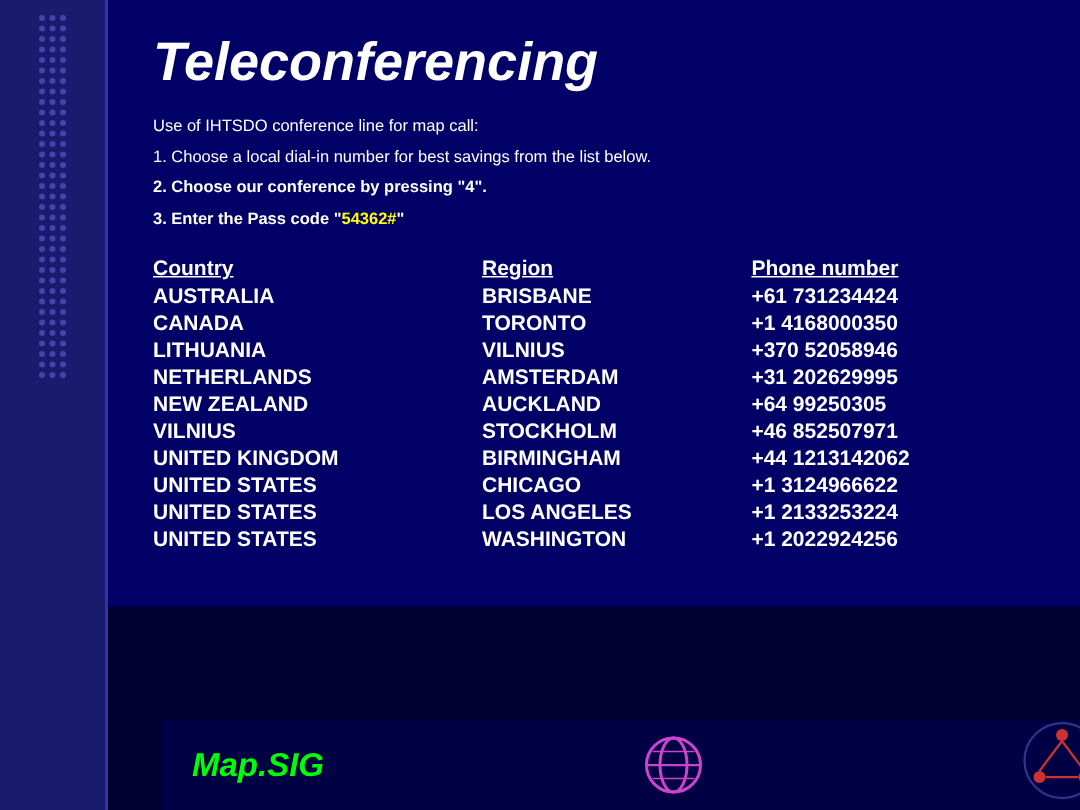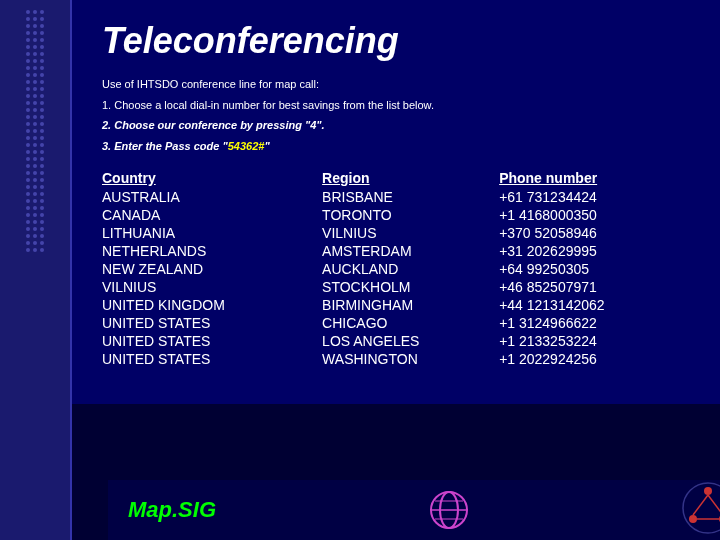--- a/index.html
+++ b/index.html
@@ -58,21 +58,20 @@
     .instructions {
       color: #ffffff;
       font-size: 11px;
       margin-bottom: 4px;
       line-height: 1.5;
     }
 
     .instruction-bold {
       font-weight: bold;
       color: #ffffff;
-      font-style: italic;
     }
 
     .pass-code {
       font-weight: bold;
       color: #ffff00;
     }
 
     .table-container {
       margin-top: 14px;
     }
@@ -89,20 +88,21 @@
       padding: 2px 8px 2px 0;
       font-weight: bold;
       text-decoration: underline;
       color: #ffffff;
     }
 
     tbody tr td {
       padding: 1px 8px 1px 0;
       color: #ffffff;
       white-space: nowrap;
+      font-weight: bold;
     }
 
     .mapsig-logo {
       font-size: 22px;
       font-weight: bold;
       color: #00ff00;
       font-style: italic;
     }
 
     .logo-center {

